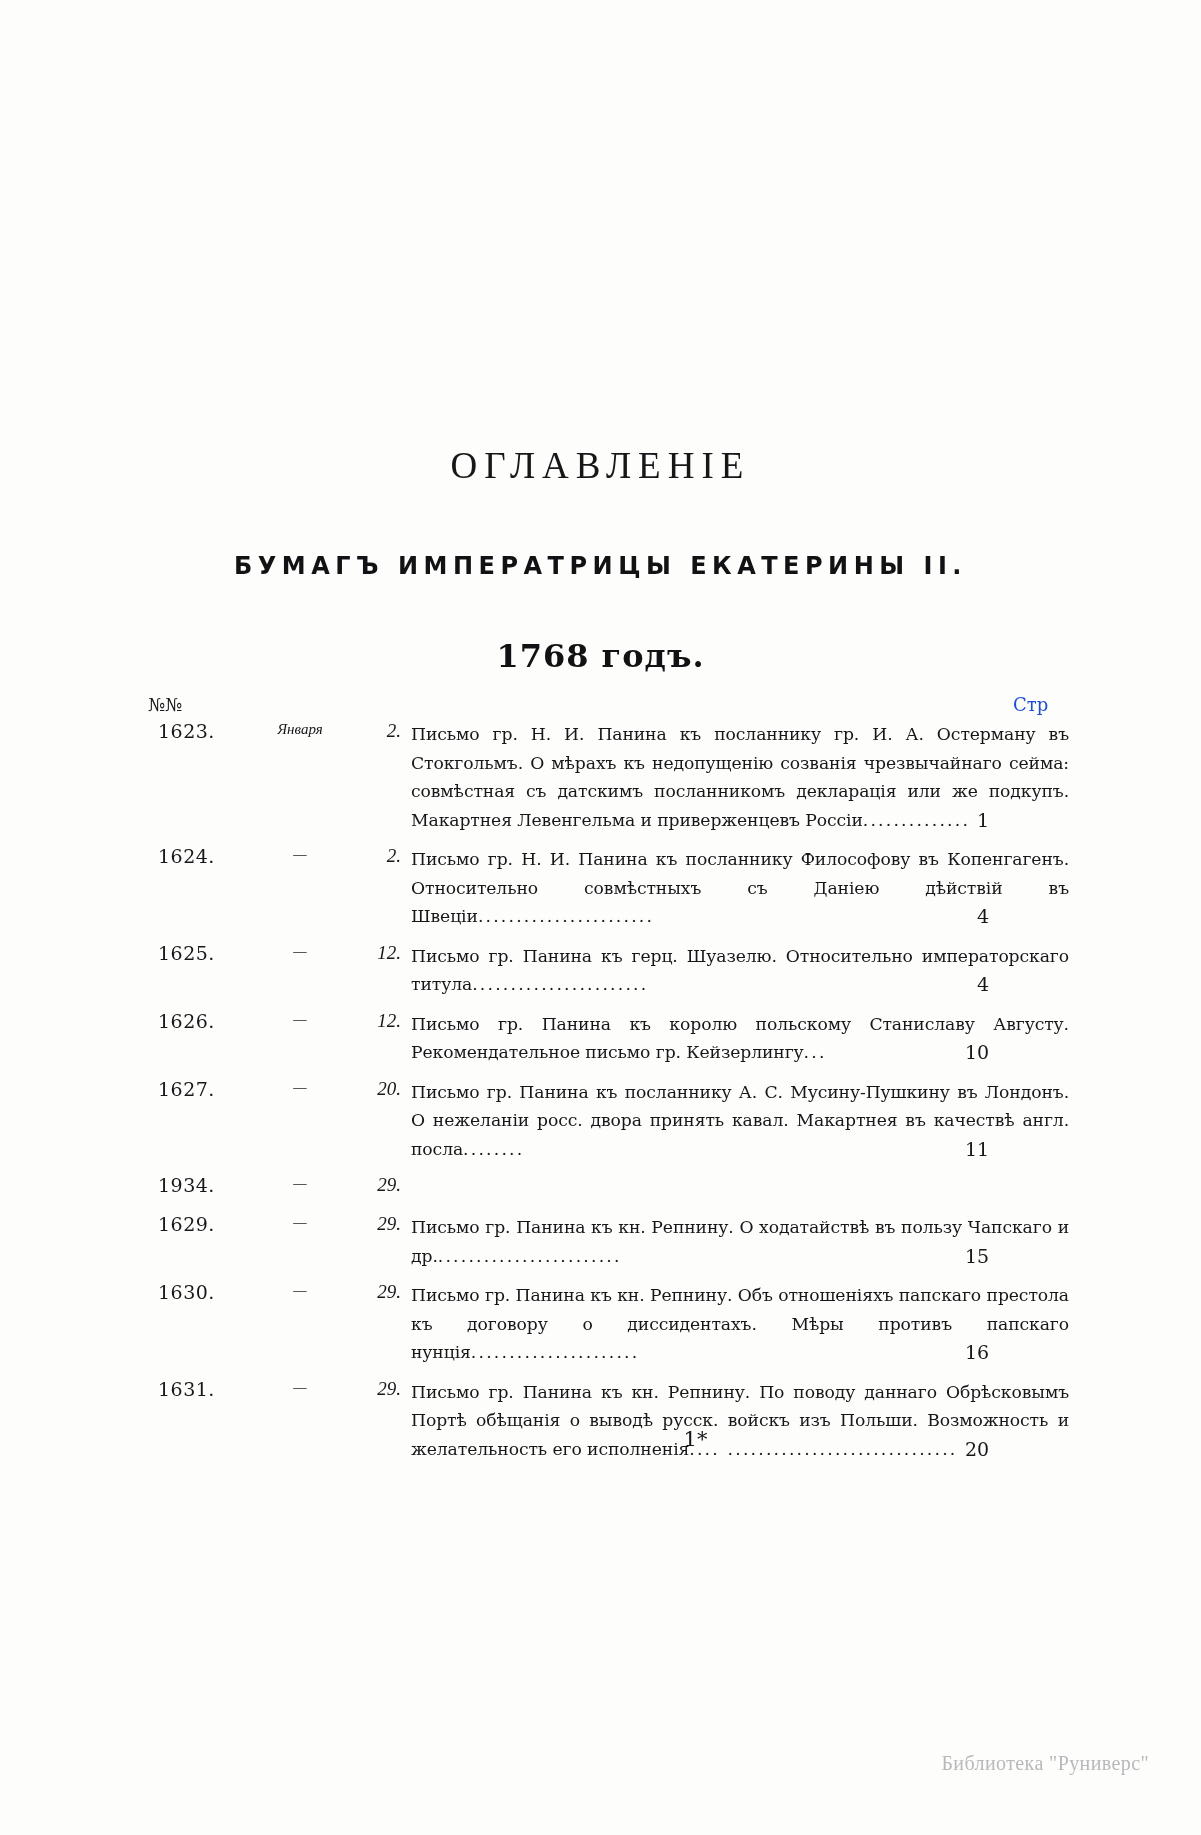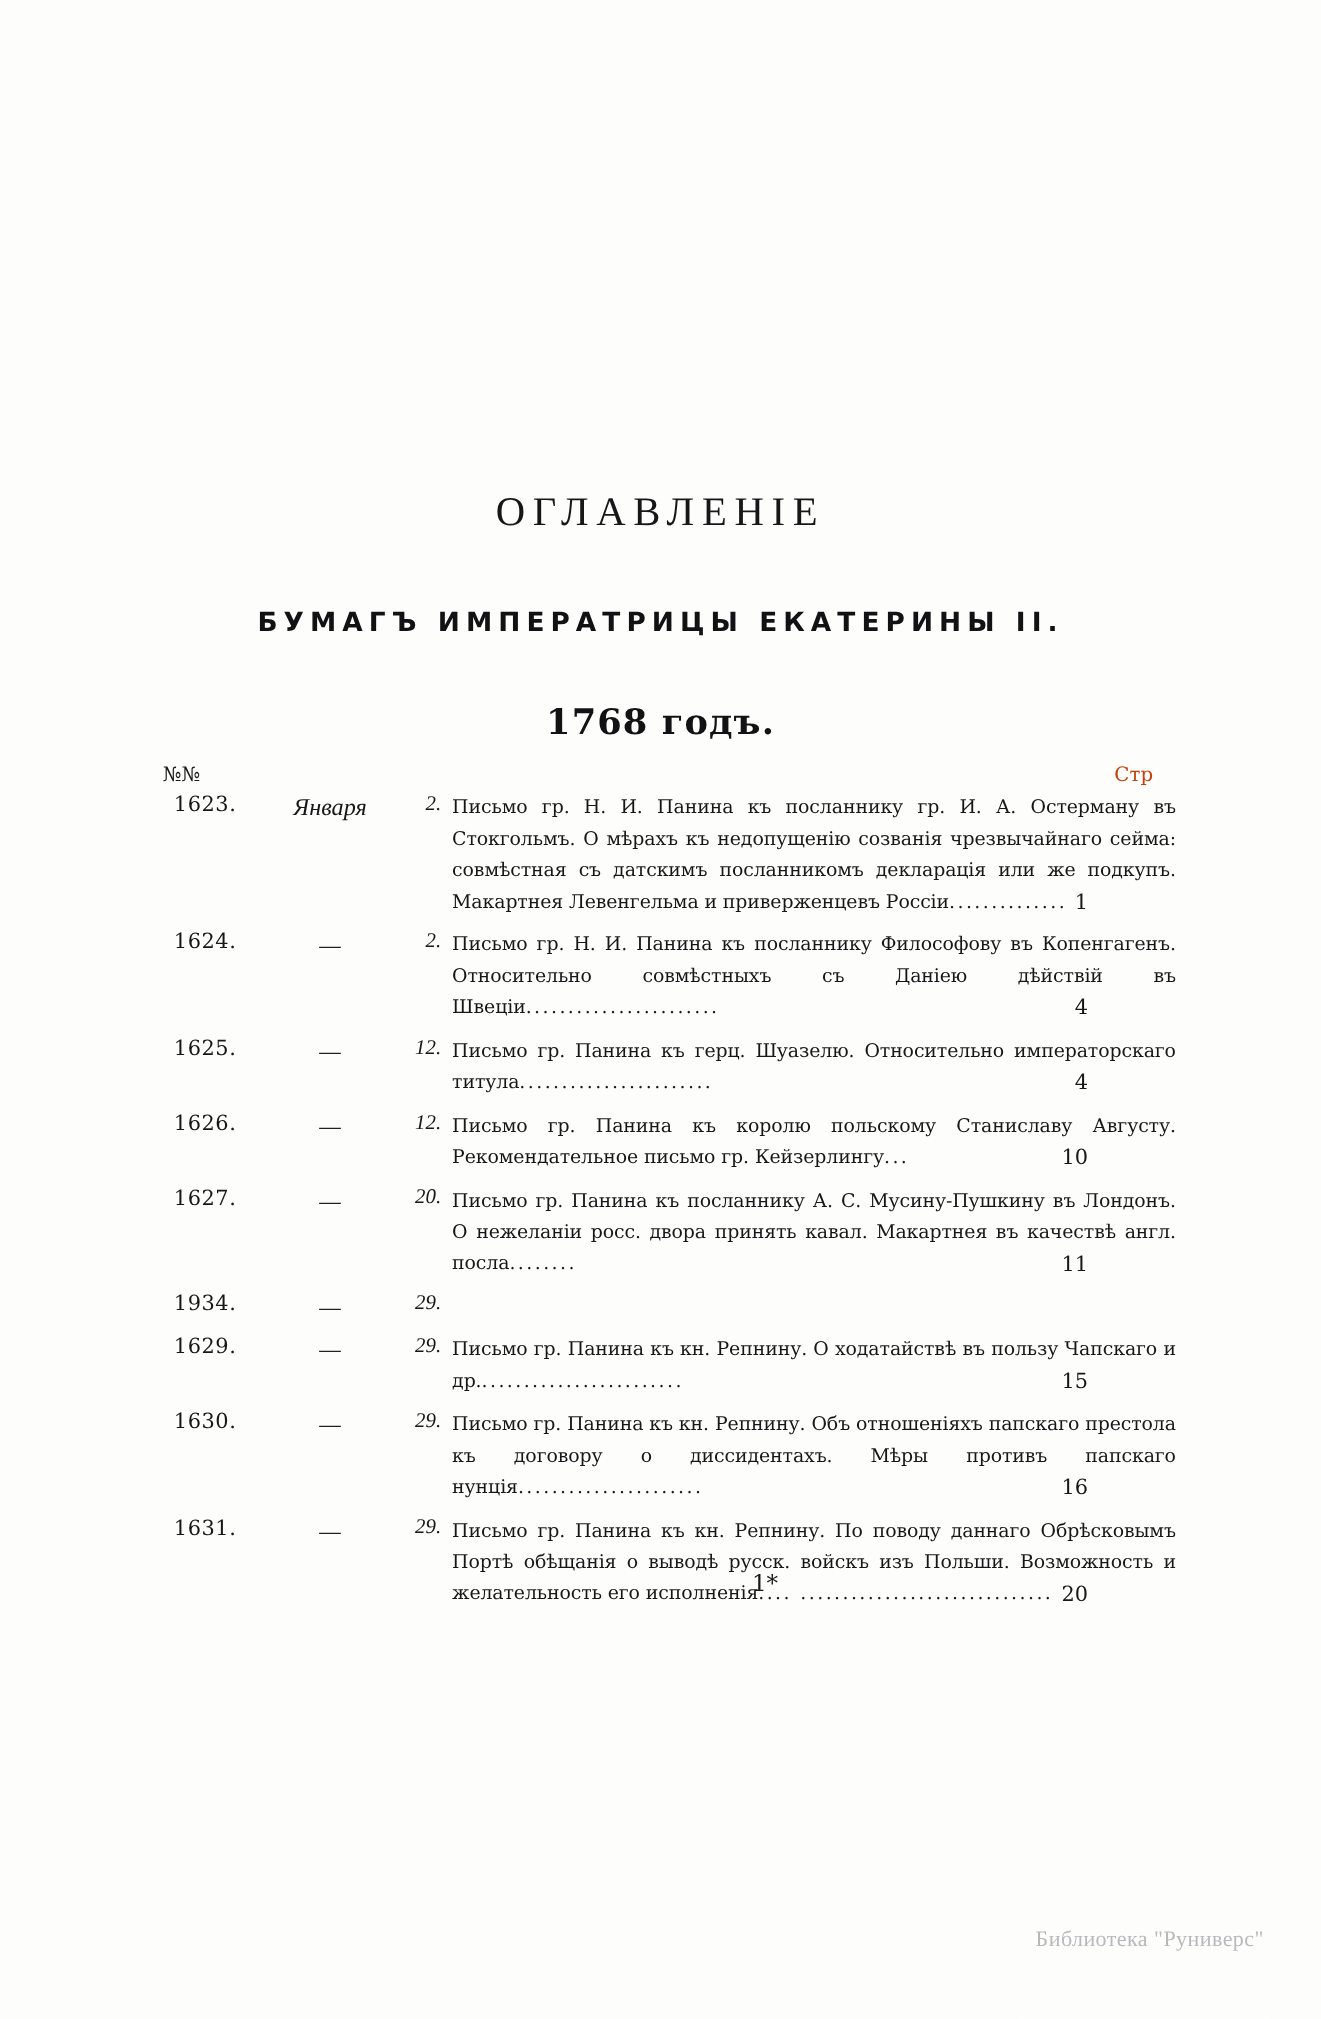--- a/index.html
+++ b/index.html
@@ -75,21 +75,21 @@
     font-size: 18px;
     letter-spacing: 0px;
     color: #17171a;
   }
   .hdr-page {
     position: absolute;
     top: 694px;
     left: 1013px;
     font-family: "DejaVu Serif", serif;
     font-size: 18px;
-    color: #c2410c;
+    color: #1d4ed8;
   }
 
   
   .entries {
     position: absolute;
     top: 720px;
     left: 13px;
     width: 1201px;
   }
   .entry {
@@ -109,21 +109,21 @@
     letter-spacing: 0.5px;
   }
   .e-month {
     position: absolute;
     left: 232px;
     top: 1px;
     width: 110px;
     text-align: center;
     font-family: "Liberation Serif", serif;
     font-style: italic;
-    font-size: 22px;
+    font-size: 15px;
   }
   .e-day {
     position: absolute;
     left: 336px;
     top: 0;
     width: 52px;
     text-align: right;
     font-family: "Liberation Serif", serif;
     font-style: italic;
     font-size: 19px;

